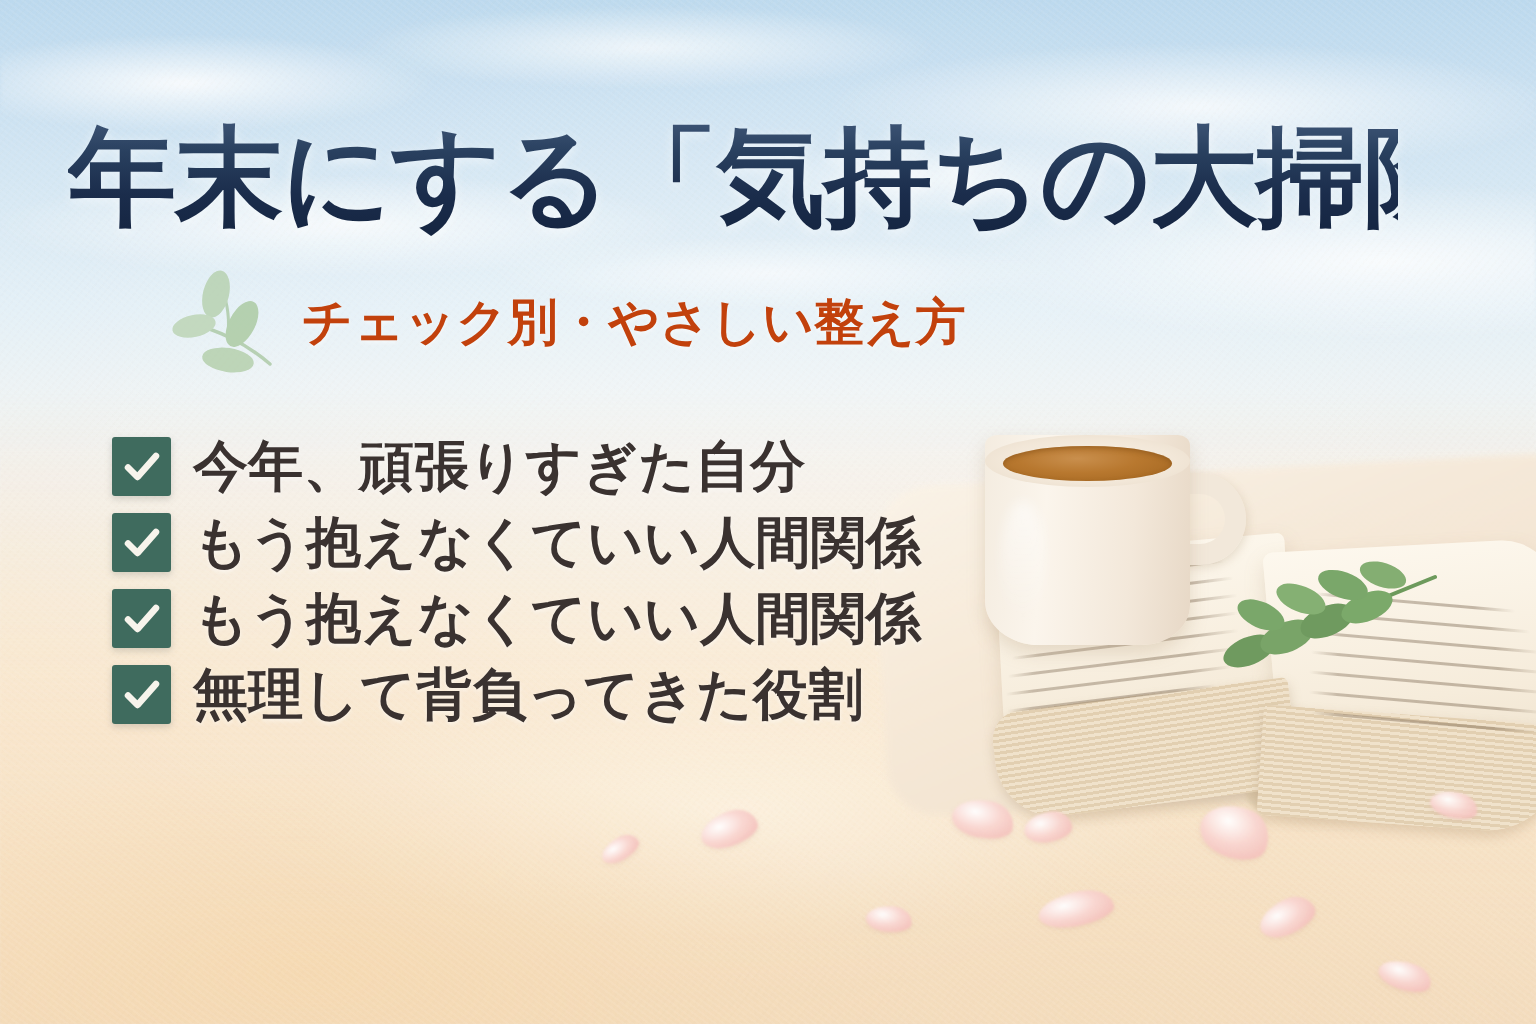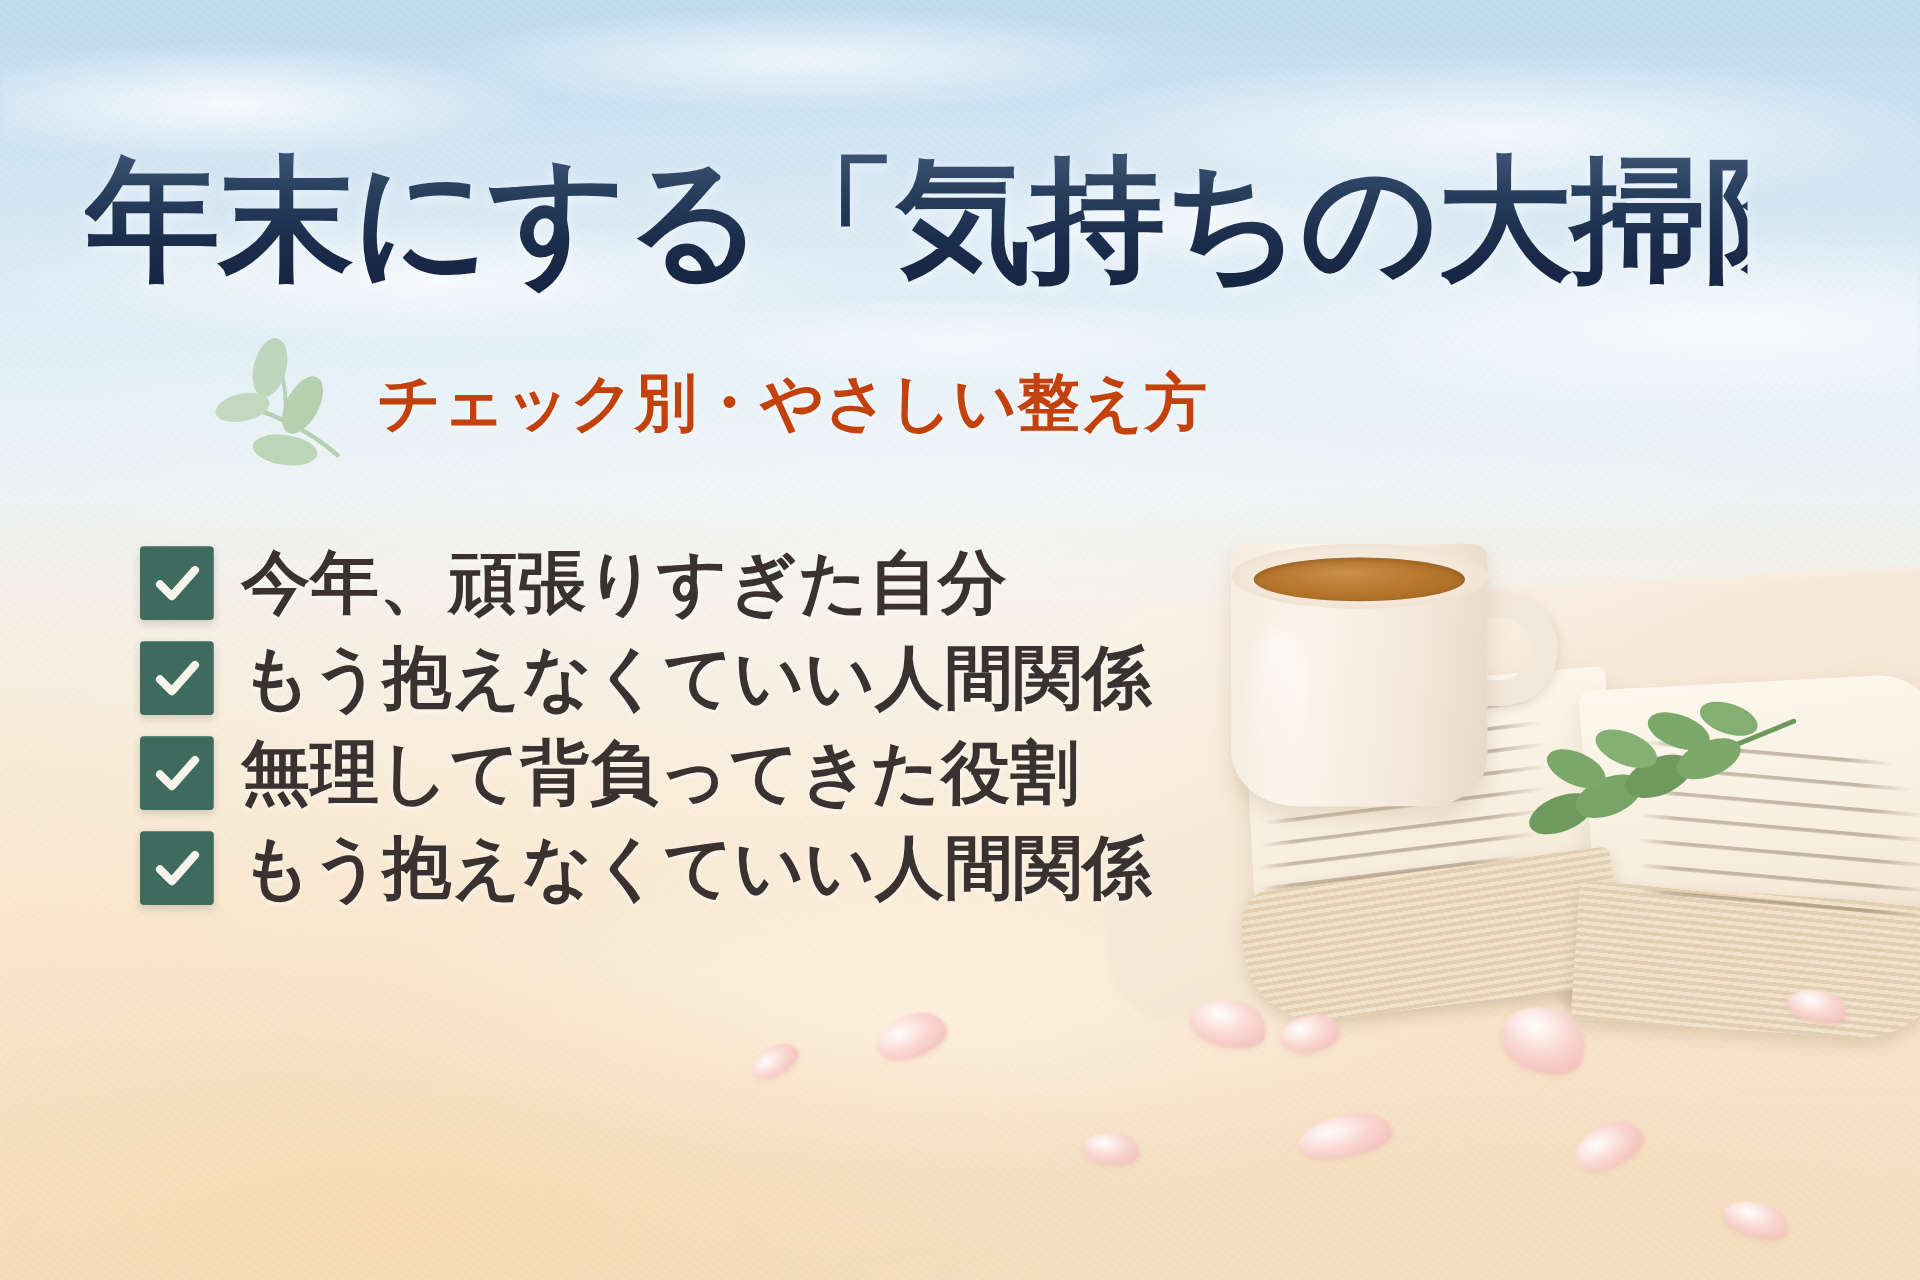--- a/index.html
+++ b/index.html
@@ -349,27 +349,27 @@
         </span>
         <span class="check-label">もう抱えなくていい人間関係</span>
       </li>
 
       <li class="check-row">
         <span class="checkbox">
           <svg width="42" height="42" viewBox="0 0 42 42">
             <path d="M7 21.5 L16.5 31 L35 10" stroke="#f7f4ec" stroke-width="6.5" fill="none" stroke-linecap="round" stroke-linejoin="round"></path>
           </svg>
         </span>
-        <span class="check-label">無理して背負ってきた役割</span>
+        <span class="check-label">もう抱えなくていい人間関係</span>
       </li>
 
       <li class="check-row">
         <span class="checkbox">
           <svg width="42" height="42" viewBox="0 0 42 42">
             <path d="M7 21.5 L16.5 31 L35 10" stroke="#f7f4ec" stroke-width="6.5" fill="none" stroke-linecap="round" stroke-linejoin="round"></path>
           </svg>
         </span>
-        <span class="check-label">もう抱えなくていい人間関係</span>
+        <span class="check-label">無理して背負ってきた役割</span>
       </li>
     </ul>
 
   </div>
 </div>
 
 </body></html>

